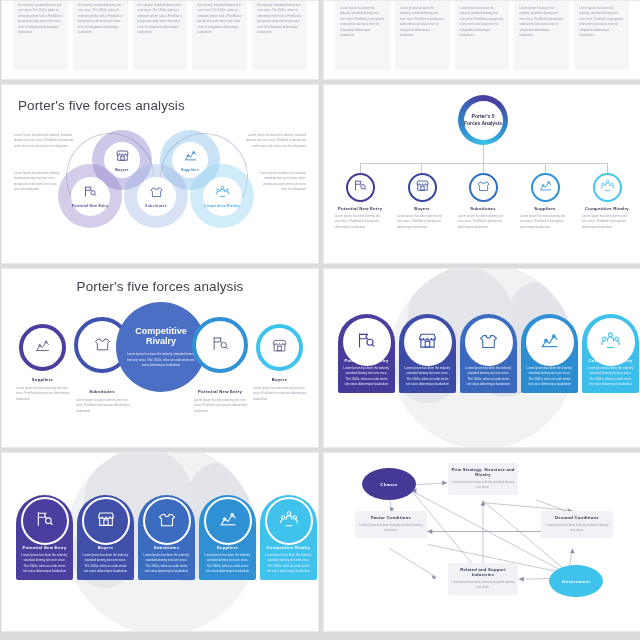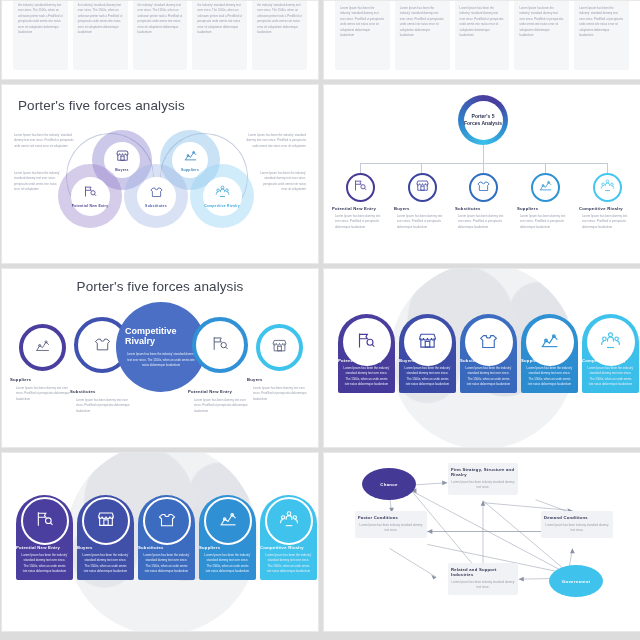--- a/index.html
+++ b/index.html
@@ -28,21 +28,21 @@
   .title {
     font-size: 13.5px; color: #404450; font-weight: 400;
     letter-spacing: .1px;
   }
   .title-c { text-align: center; }
 
   .lorem { font-size: 2.9px; color: #9aa0ae; line-height: 1.85; }
   .lorem.w { color: #e8edf7; }
   .nodelbl {
     font-size: 4.2px; font-weight: bold; color: #2c3150;
-    letter-spacing: .25px; text-align: left;
+    letter-spacing: .25px; text-align: center;
   }
   .nodelbl.w { color: #ffffff; }
 
   
   .cardrow { display: flex; gap: 5px; padding: 0 11px 9px; width: 100%; }
   .tcard {
     flex: 1; background: #f5f6f8; border-radius: 2px;
     padding: 5px 5px 0; height: 72px;
   }
   .tcard.bordered { border-top: 2.5px solid; padding-top: 6px; }

